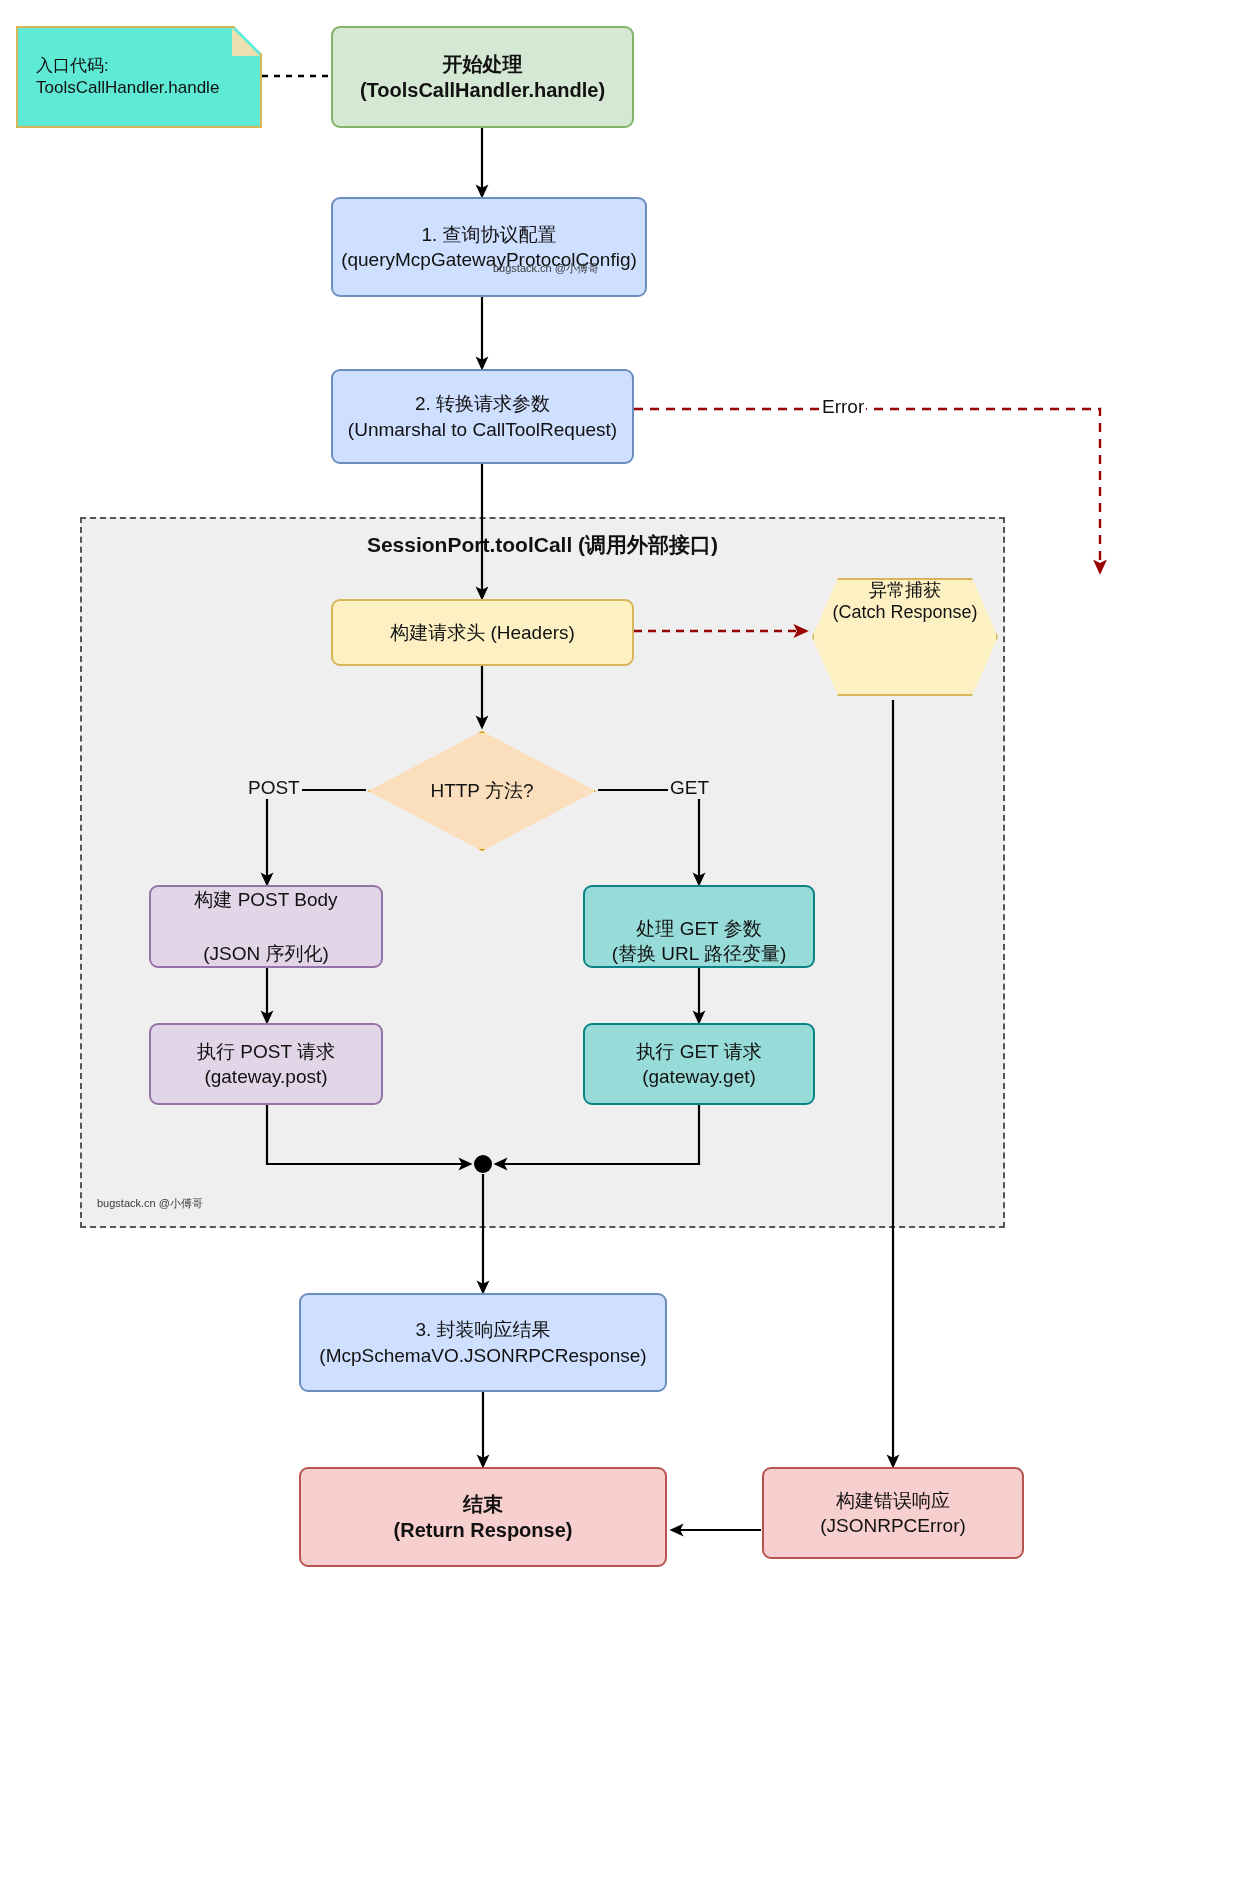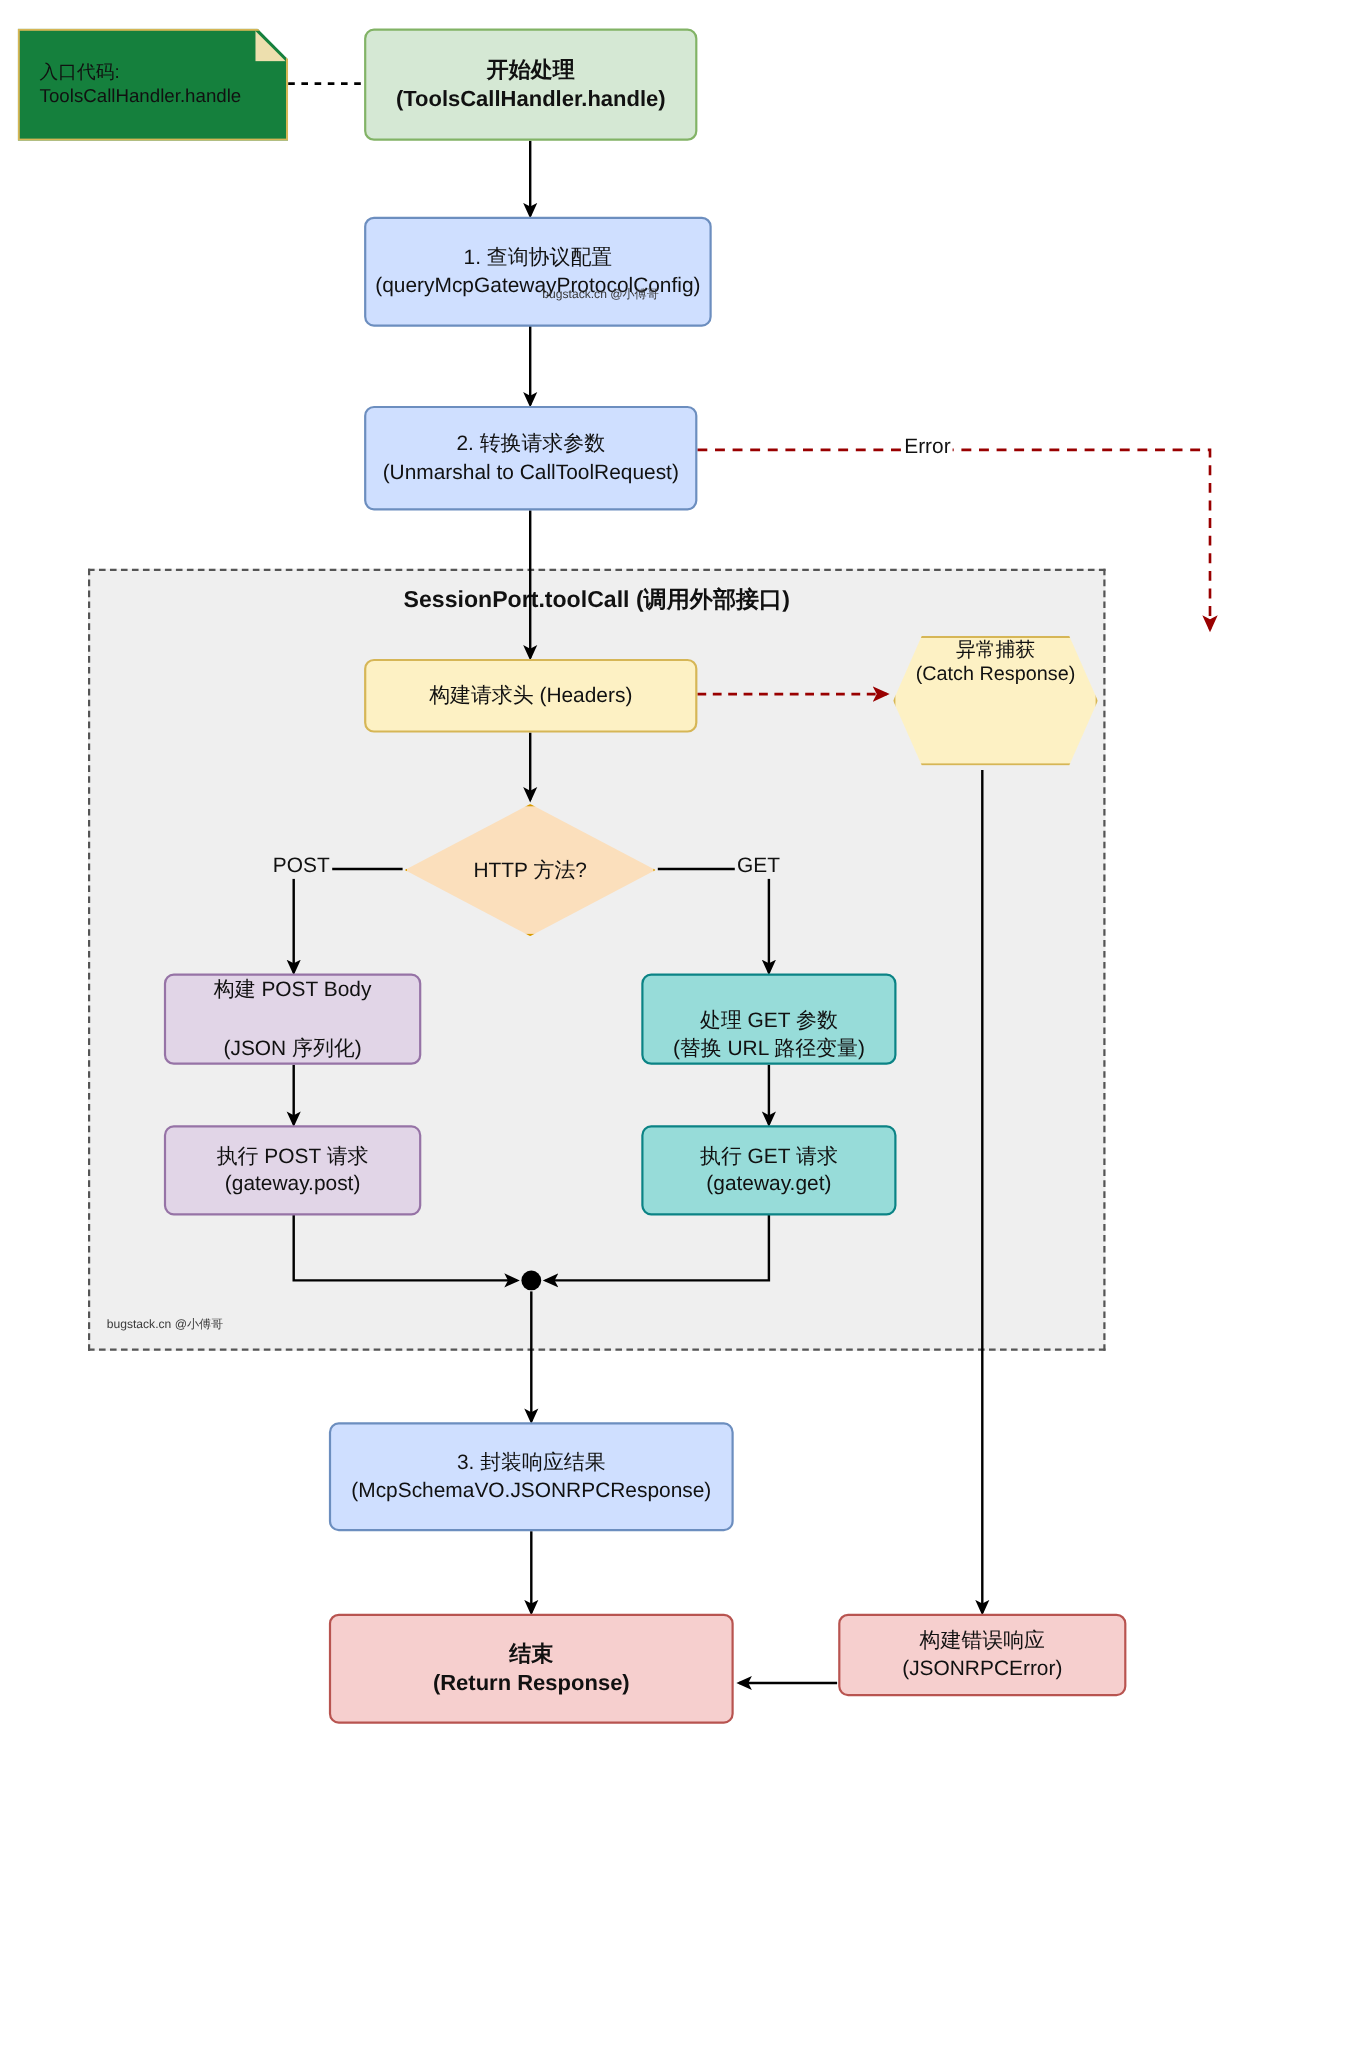--- a/index.html
+++ b/index.html
@@ -9,21 +9,21 @@
   .node{position:absolute;box-sizing:border-box;display:flex;flex-direction:column;
         align-items:center;justify-content:center;text-align:center;line-height:1.32;}
   .node .l1,.node .l2{display:block;white-space:nowrap;}
   
   #subgraph{position:absolute;left:80px;top:517px;width:925px;height:711px;
             background:#efefef;border:2px dashed #555;box-sizing:border-box;}
   #subgraph-title{position:absolute;left:80px;top:531px;width:925px;text-align:center;
                   font-size:21px;font-weight:bold;color:#111;}
   
   .rounded{border-radius:9px;border-width:2px;border-style:solid;}
-  .note{background:#15803d;border:2px solid #d6b656;
+  .note{background:#5eead4;border:2px solid #d6b656;
         clip-path:polygon(0 0, calc(100% - 28px) 0, 100% 28px, 100% 100%, 0 100%);
         align-items:flex-start;justify-content:center;text-align:right;padding-left:18px;}
   .note .fold{position:absolute;right:0;top:0;width:28px;height:28px;
               background:#eddfae;clip-path:polygon(0 0,100% 100%,0 100%);}
   .green{background:#d5e8d4;border-color:#82b366;}
   .blue{background:#cfdfff;border-color:#6c8ebf;}
   .yellow{background:#fdf1c4;border-color:#d6b656;}
   .purple{background:#e1d5e7;border-color:#9673a6;}
   .teal{background:#97dcd9;border-color:#0b8385;}
   .red{background:#f6cfce;border-color:#b85450;}
@@ -169,21 +169,21 @@
   <div class="node rounded blue" style="left:299px;top:1293px;width:368px;height:99px;">
     <span class="l1 f19">3. 封装响应结果</span>
     <span class="l2 f19">(McpSchemaVO.JSONRPCResponse)</span>
   </div>
 
   <div class="node rounded red" style="left:299px;top:1467px;width:368px;height:100px;">
     <span class="l1 f20 bold">结束</span>
     <span class="l2 f20 bold">(Return Response)</span>
   </div>
 
-  <div class="node rounded red" style="left:762px;top:1467px;width:262px;height:75px;">
+  <div class="node rounded red" style="left:762px;top:1467px;width:262px;height:92px;">
     <span class="l1 f19">构建错误响应</span>
     <span class="l2 f19">(JSONRPCError)</span>
   </div>
 
   <div class="elabel" style="left:820px;top:396px;">Error</div>
   <div class="elabel onsub" style="left:246px;top:777px;">POST</div>
   <div class="elabel onsub" style="left:668px;top:777px;">GET</div>
 
   <div class="wm" style="left:97px;top:1196px;">bugstack.cn @小傅哥</div>
 

